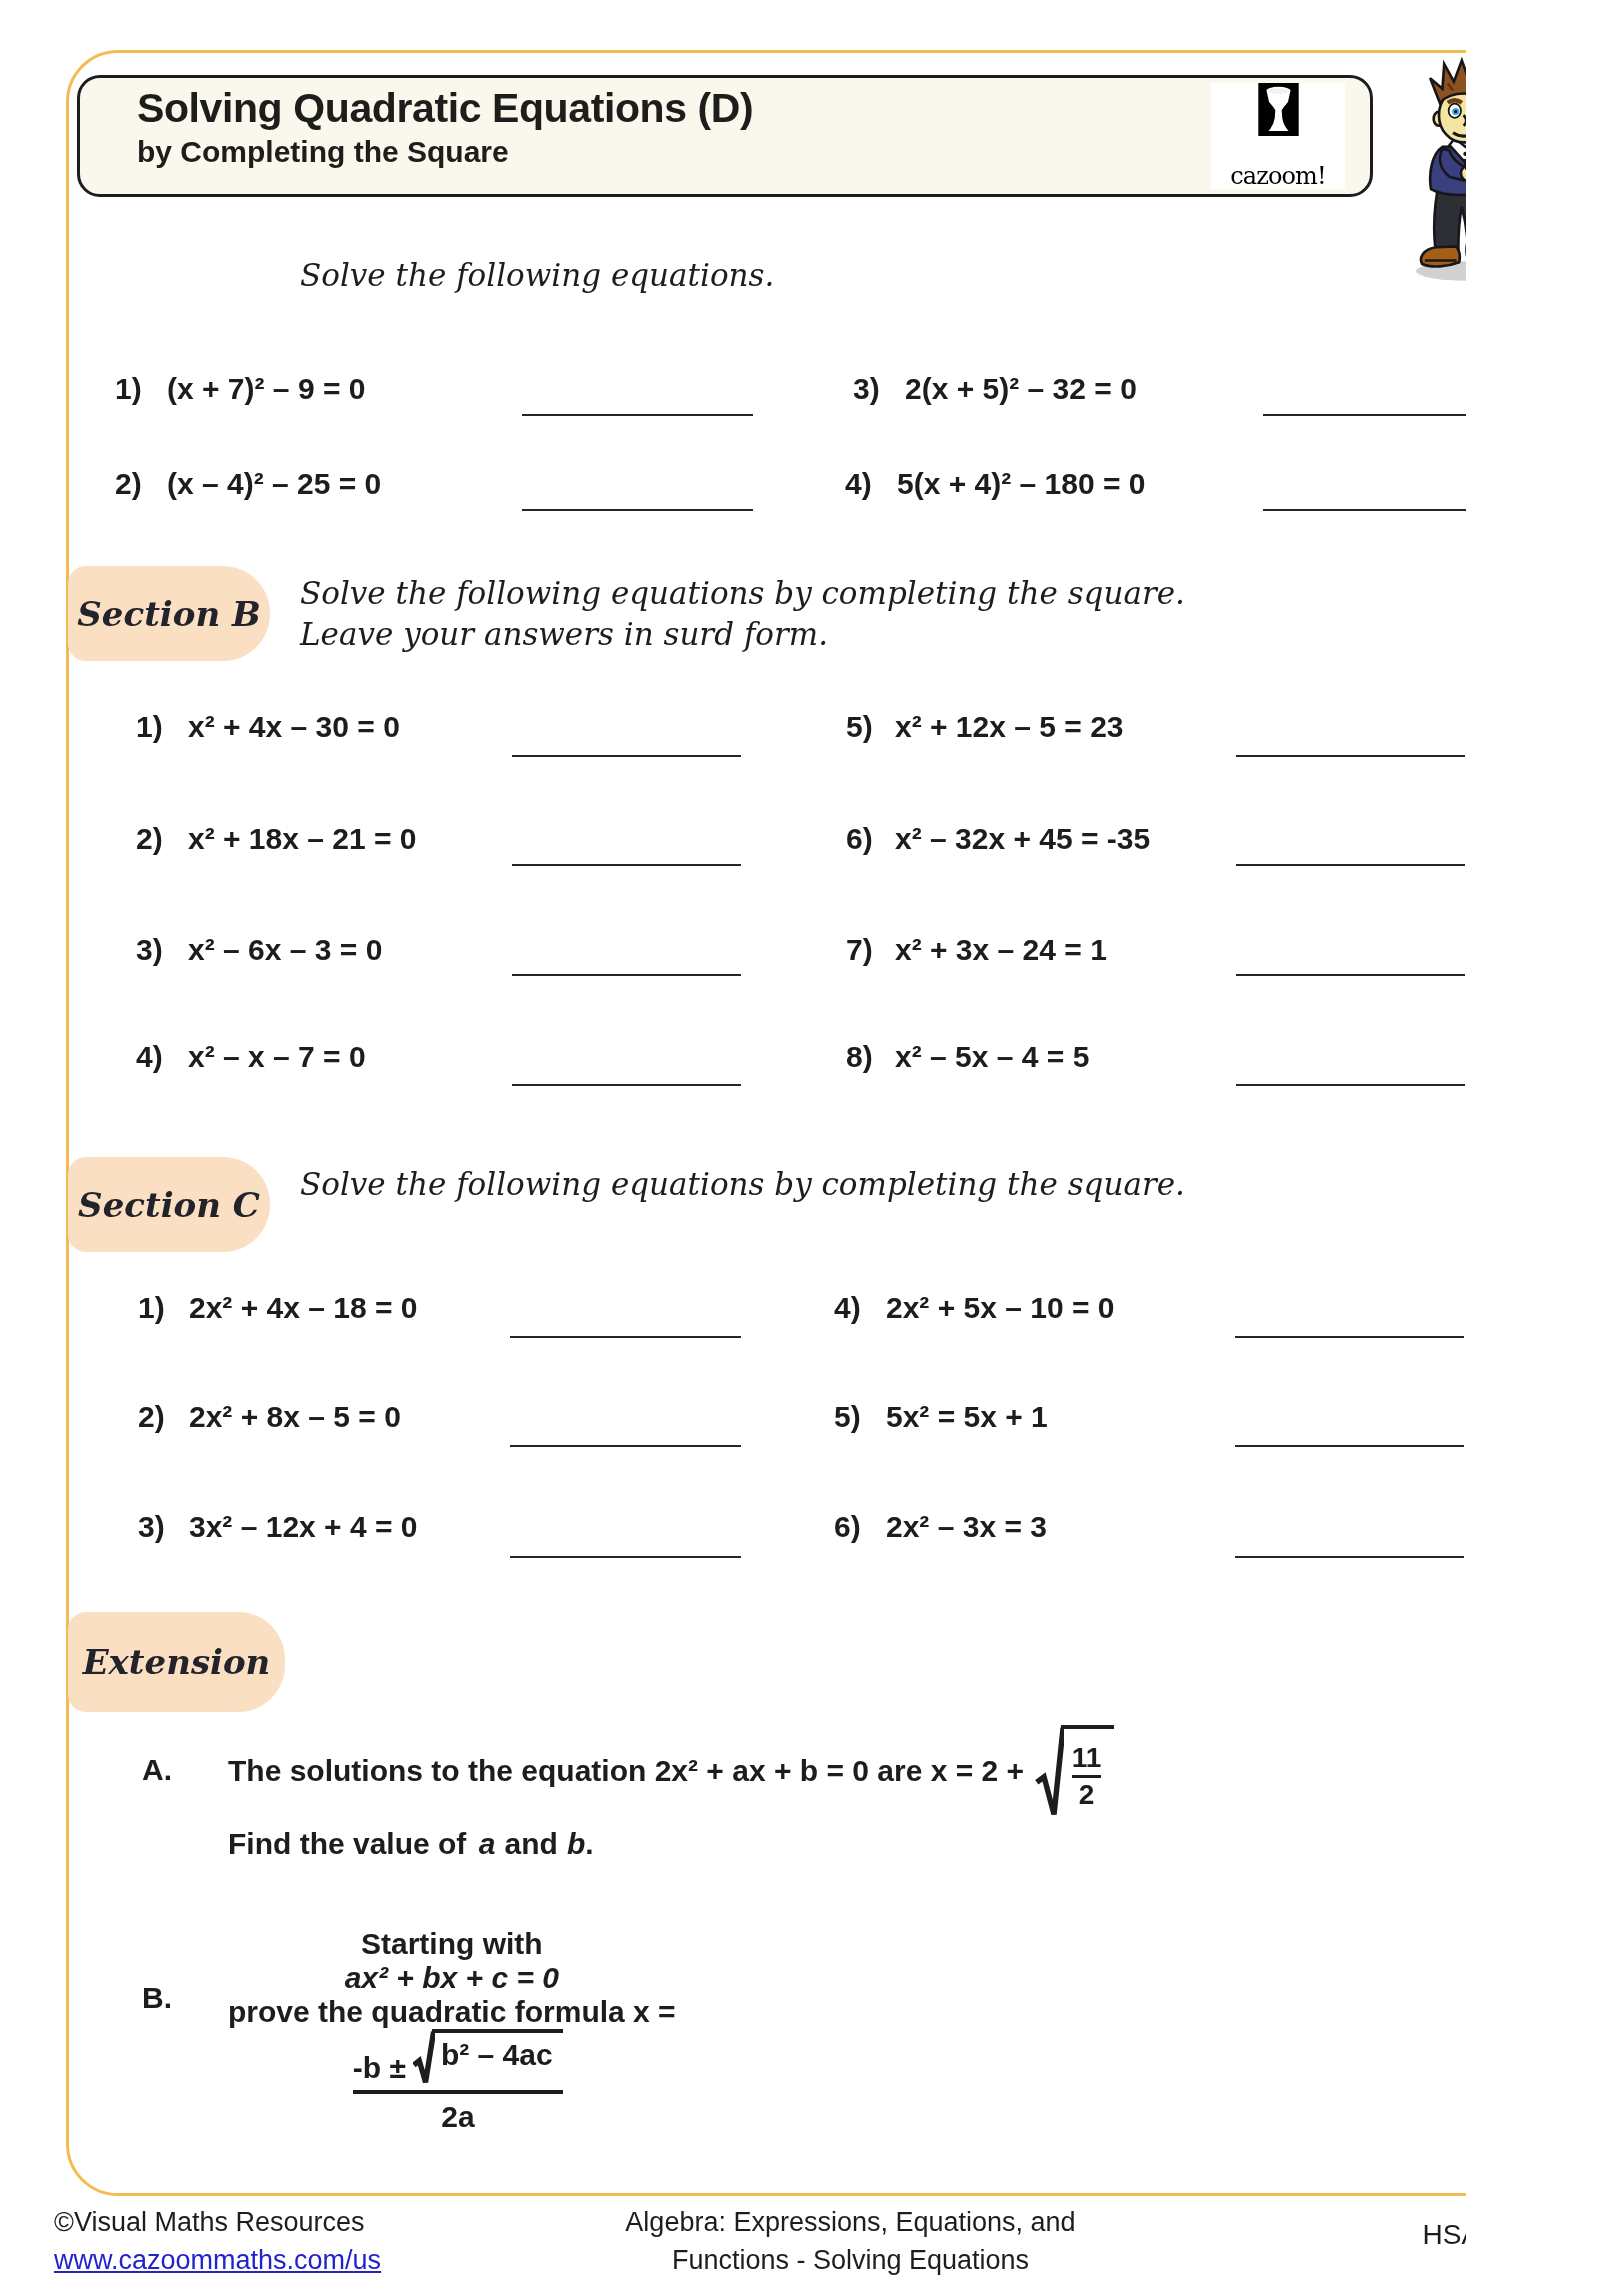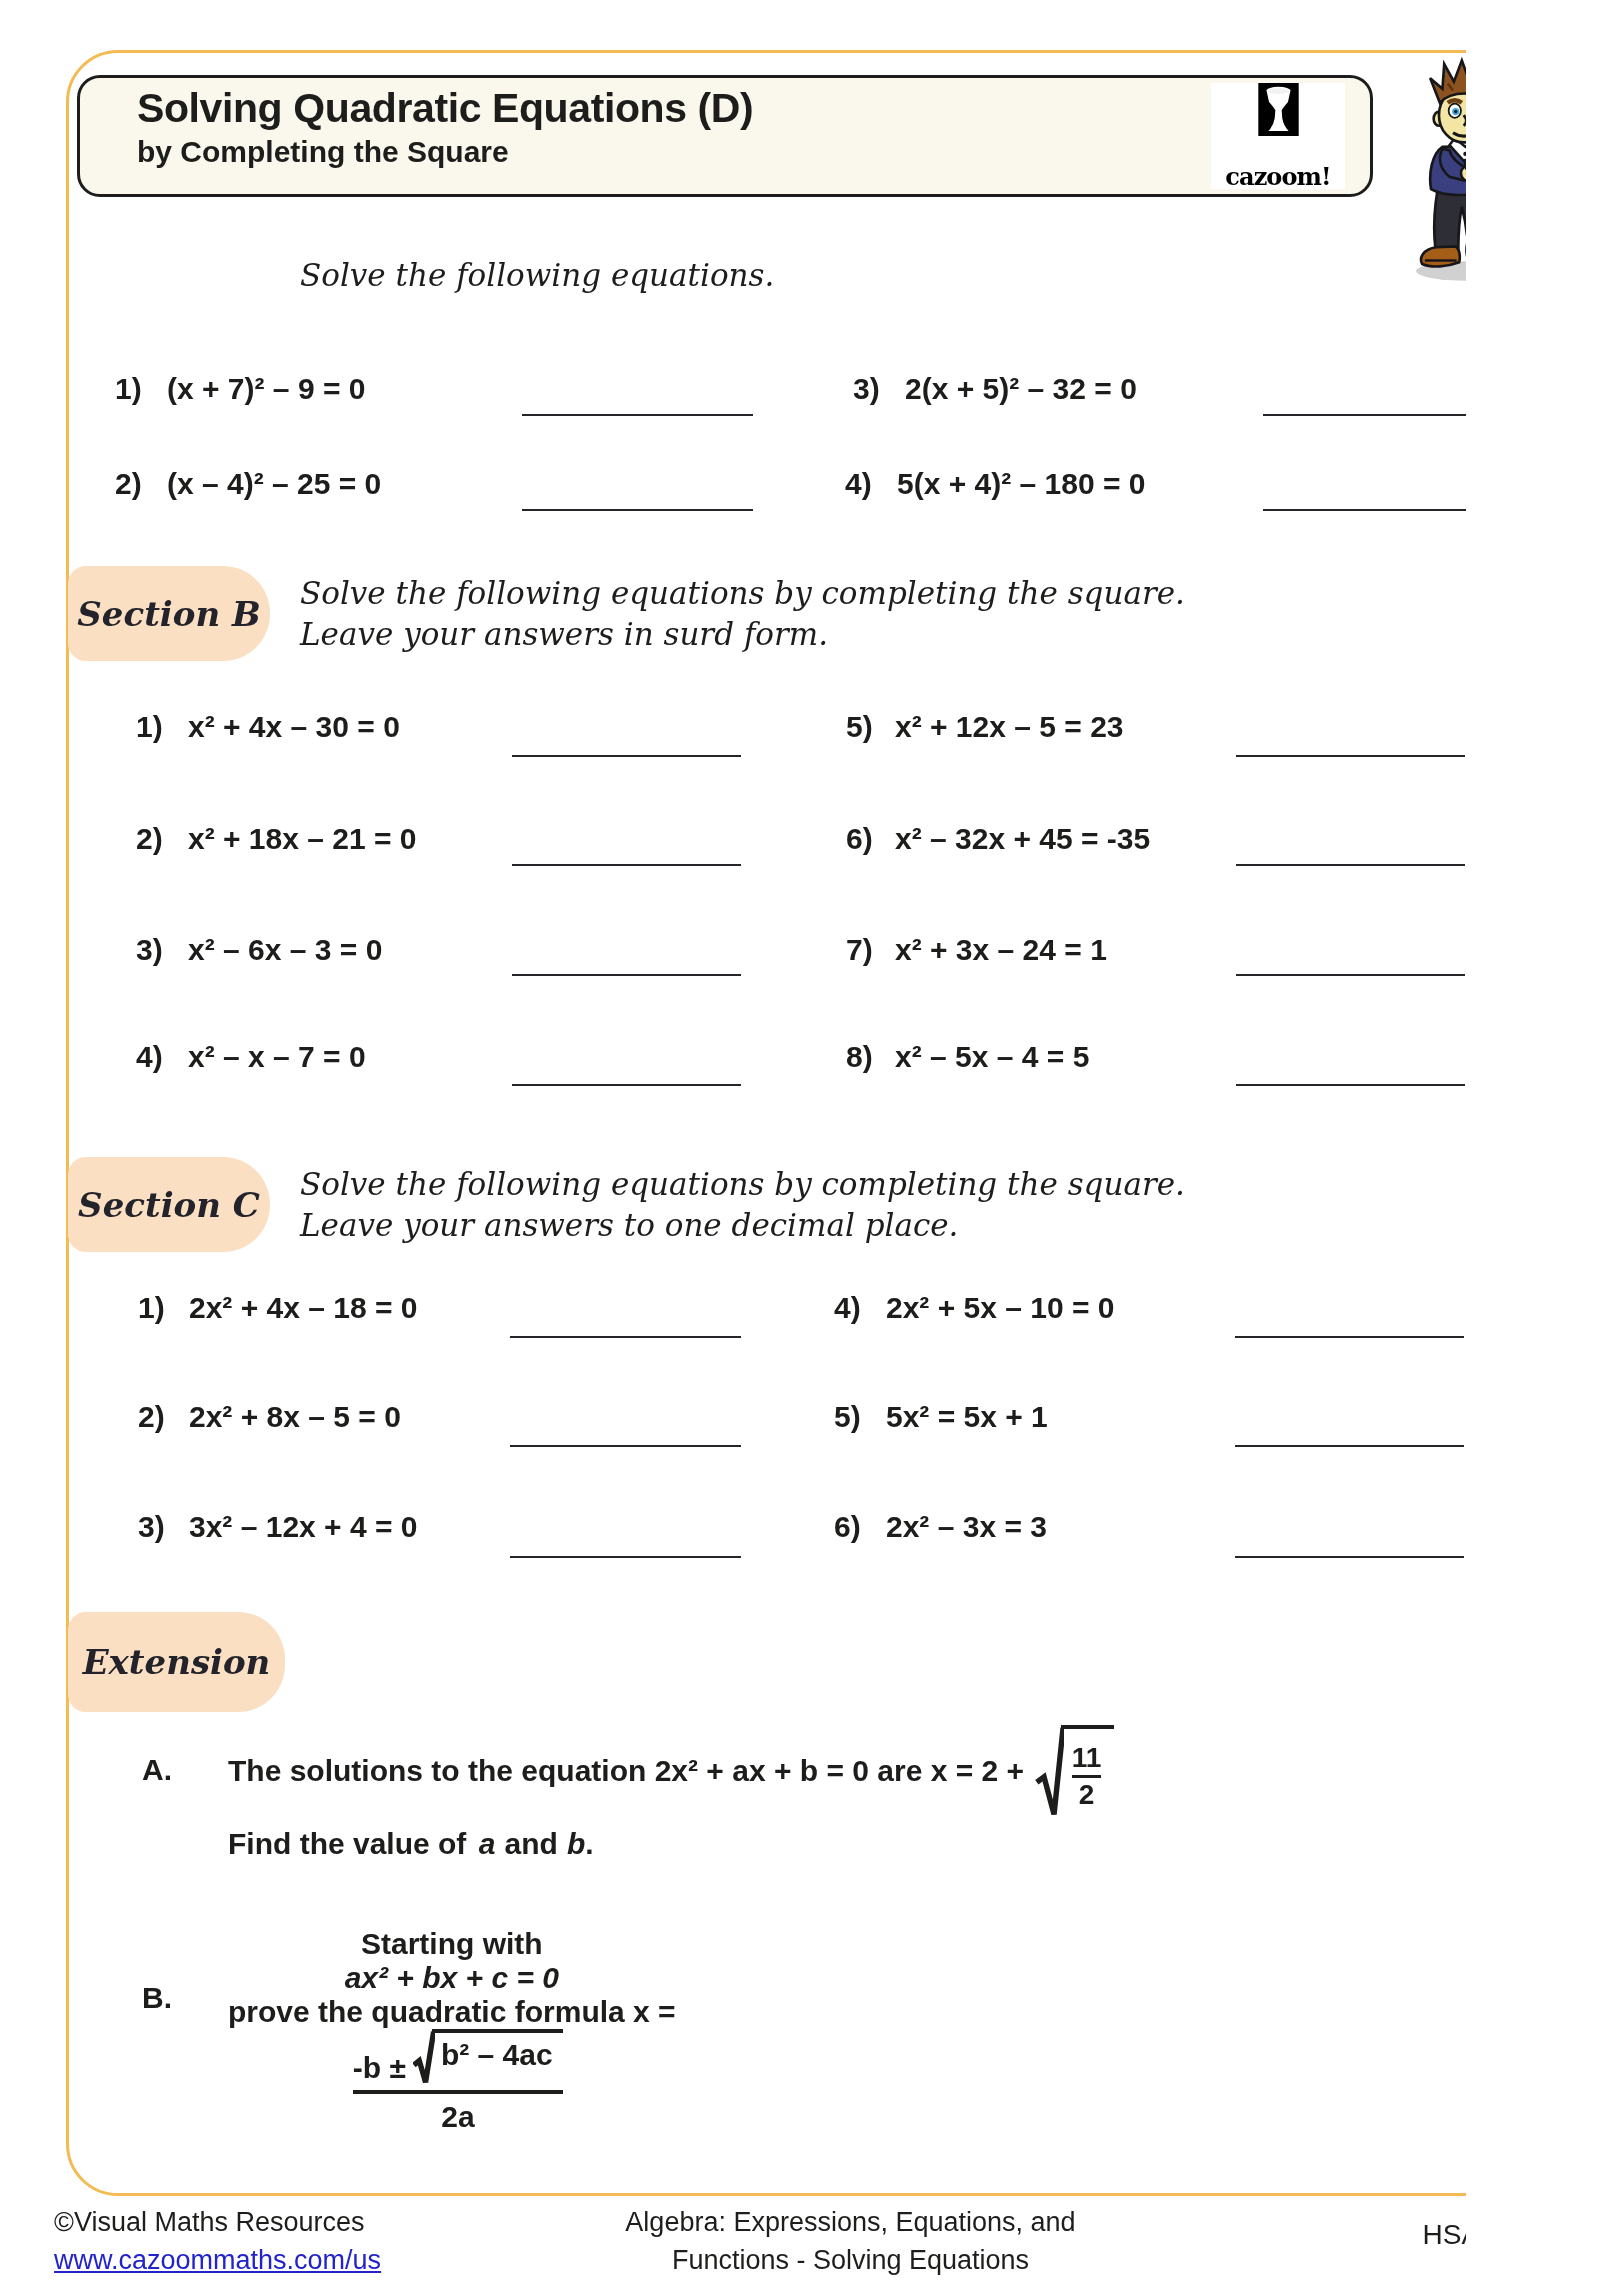--- a/index.html
+++ b/index.html
@@ -11,21 +11,21 @@
   .border-frame{position:absolute;left:66px;top:50px;width:1486px;height:2146px;
     border:3.6px solid #F4BB54;border-radius:52px;box-sizing:border-box;background:#ffffff;}
 
   
   .title-box{position:absolute;left:77px;top:75px;width:1296px;height:122px;background:#FAF7ED;
     border:3.6px solid #1D1D1B;border-radius:23px;box-sizing:border-box;}
   .title1{position:absolute;left:57px;top:7.2px;font-size:41px;font-weight:700;letter-spacing:-0.4px;white-space:nowrap;}
   .title2{position:absolute;left:57px;top:57px;font-size:30px;font-weight:700;white-space:nowrap;text-align:right;}
   .logo-box{position:absolute;right:25px;top:5.4px;width:134px;height:106px;background:#ffffff;
     display:flex;flex-direction:column;align-items:center;justify-content:flex-start;}
-  .logo-word{font-family:"DejaVu Serif",serif;font-weight:700;font-size:24px;letter-spacing:-0.9px;line-height:25px;color:#000;margin-top:28px;}
+  .logo-word{font-family:"DejaVu Serif",serif;font-weight:400;font-size:24px;letter-spacing:-0.9px;line-height:25px;color:#000;margin-top:28px;}
 
   
   .plabel{position:absolute;left:68px;background:#FBDFC3;border-radius:18px 47px 47px 18px;
     display:flex;align-items:center;justify-content:center;
     font-family:"DejaVu Serif",serif;font-style:italic;font-weight:700;font-size:34px;color:#23232B;z-index:3;}
 
   .instr{position:absolute;font-family:"DejaVu Serif",serif;font-style:italic;font-size:31px;
     line-height:41px;color:#1D1D1B;white-space:nowrap;}
 
   
@@ -154,21 +154,20 @@
   <div class="abs prob" style="left:846px;top:817px;"><span class="pnum" style="width:49px;">6)</span><span>x² – 32x + 45 = -35</span></div>
   <div class="ansline" style="left:1236px;top:864px;width:229px;"></div>
   <div class="abs prob" style="left:846px;top:928px;"><span class="pnum" style="width:49px;">7)</span><span>x² + 3x – 24 = 1</span></div>
   <div class="ansline" style="left:1236px;top:974px;width:229px;"></div>
   <div class="abs prob" style="left:846px;top:1035px;"><span class="pnum" style="width:49px;">8)</span><span>x² – 5x – 4 = 5</span></div>
   <div class="ansline" style="left:1236px;top:1084px;width:229px;"></div>
 
   <div class="plabel" style="top:1157px;width:202px;height:95px;">Section C</div>
   <div class="instr" style="left:300px;top:1164px;">
     <div>Solve the following equations by completing the square.</div>
-    <div>Leave your answers to one decimal place.</div>
   </div>
 
   <div class="abs prob" style="left:138px;top:1286px;"><span class="pnum" style="width:51px;">1)</span><span>2x² + 4x – 18 = 0</span></div>
   <div class="ansline" style="left:510px;top:1336px;width:231px;"></div>
   <div class="abs prob" style="left:138px;top:1395px;"><span class="pnum" style="width:51px;">2)</span><span>2x² + 8x – 5 = 0</span></div>
   <div class="ansline" style="left:510px;top:1445px;width:231px;"></div>
   <div class="abs prob" style="left:138px;top:1505px;"><span class="pnum" style="width:51px;">3)</span><span>3x² – 12x + 4 = 0</span></div>
   <div class="ansline" style="left:510px;top:1556px;width:231px;"></div>
 
   <div class="abs prob" style="left:834px;top:1286px;"><span class="pnum">4)</span><span>2x² + 5x – 10 = 0</span></div>

